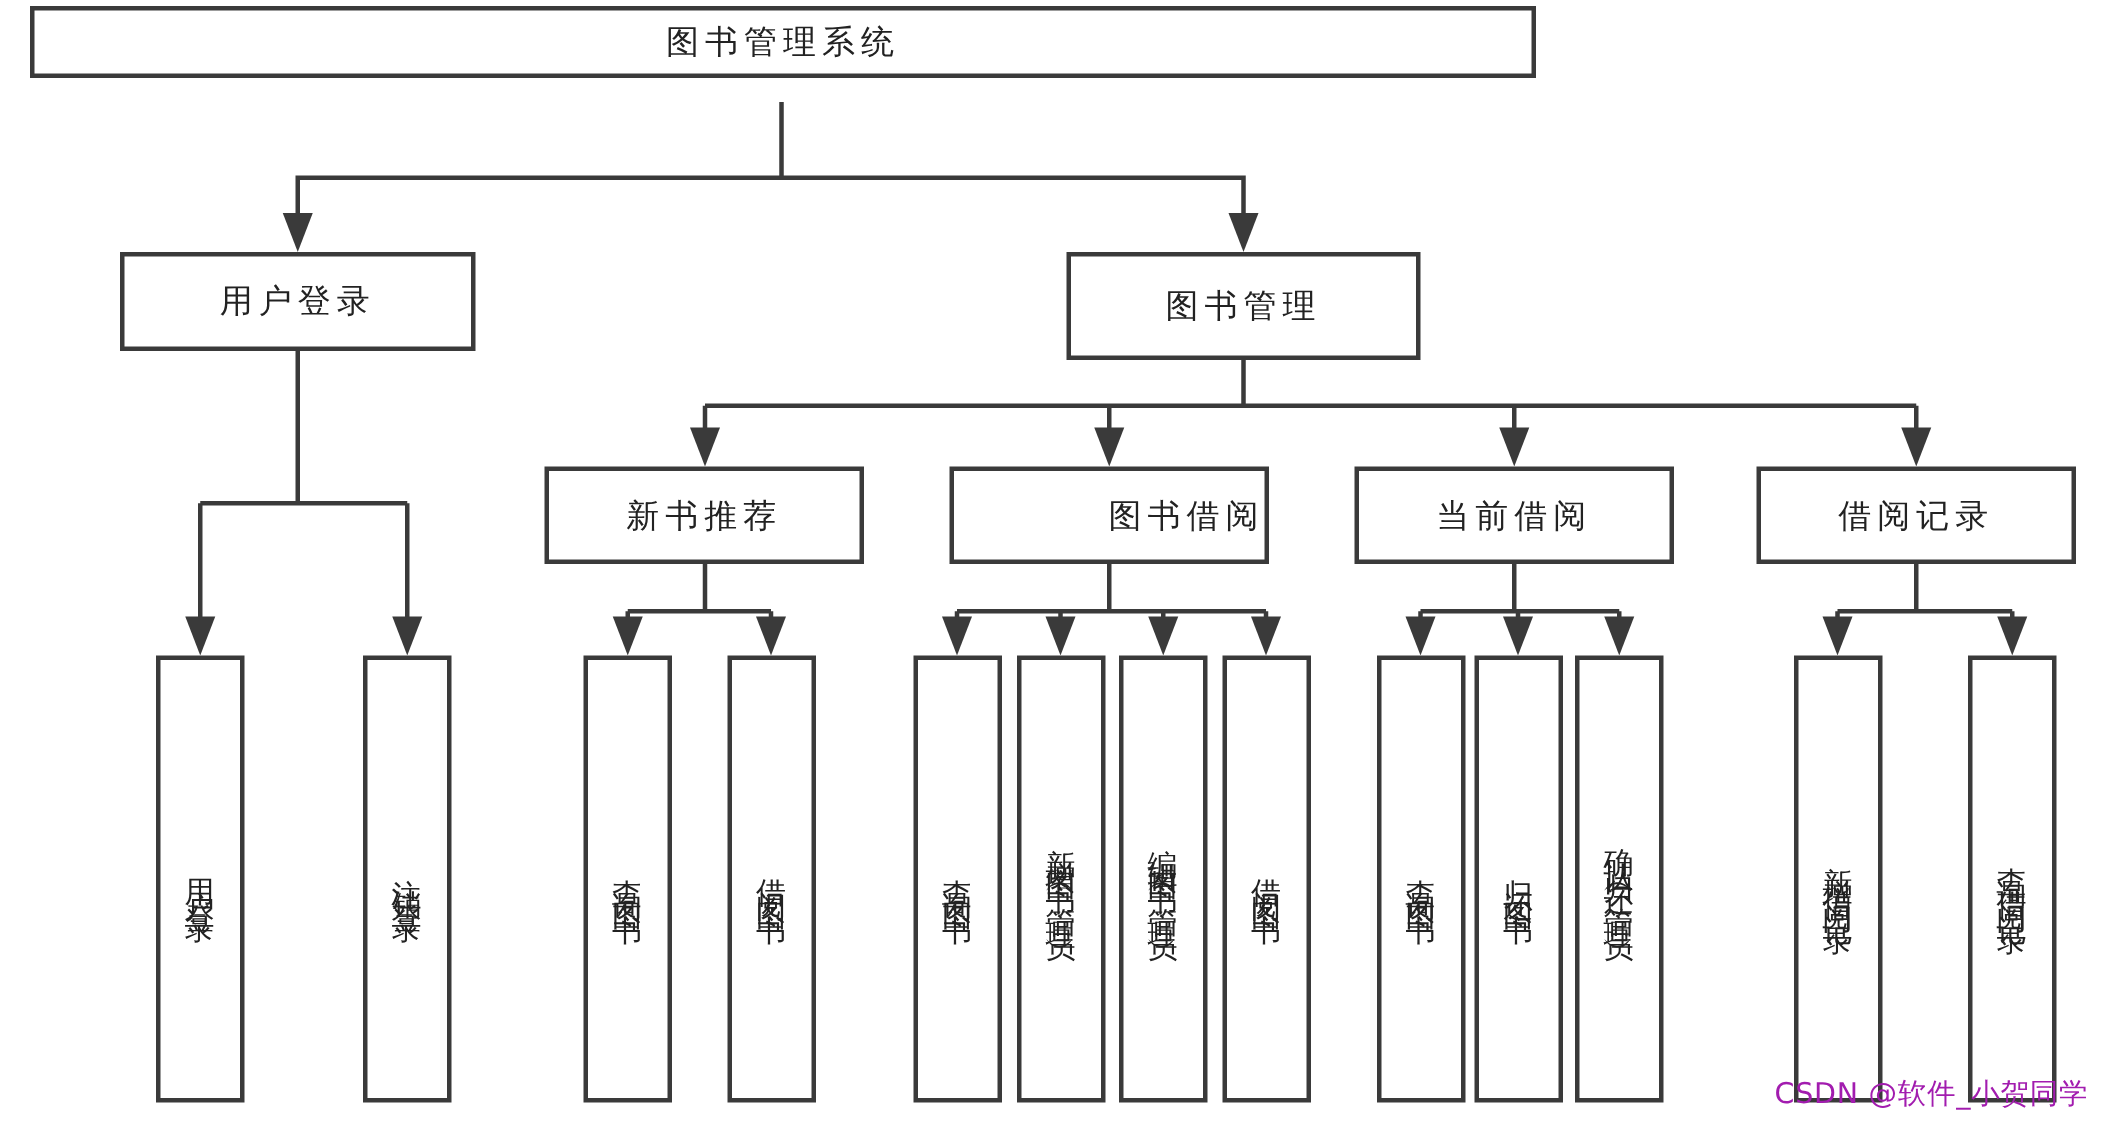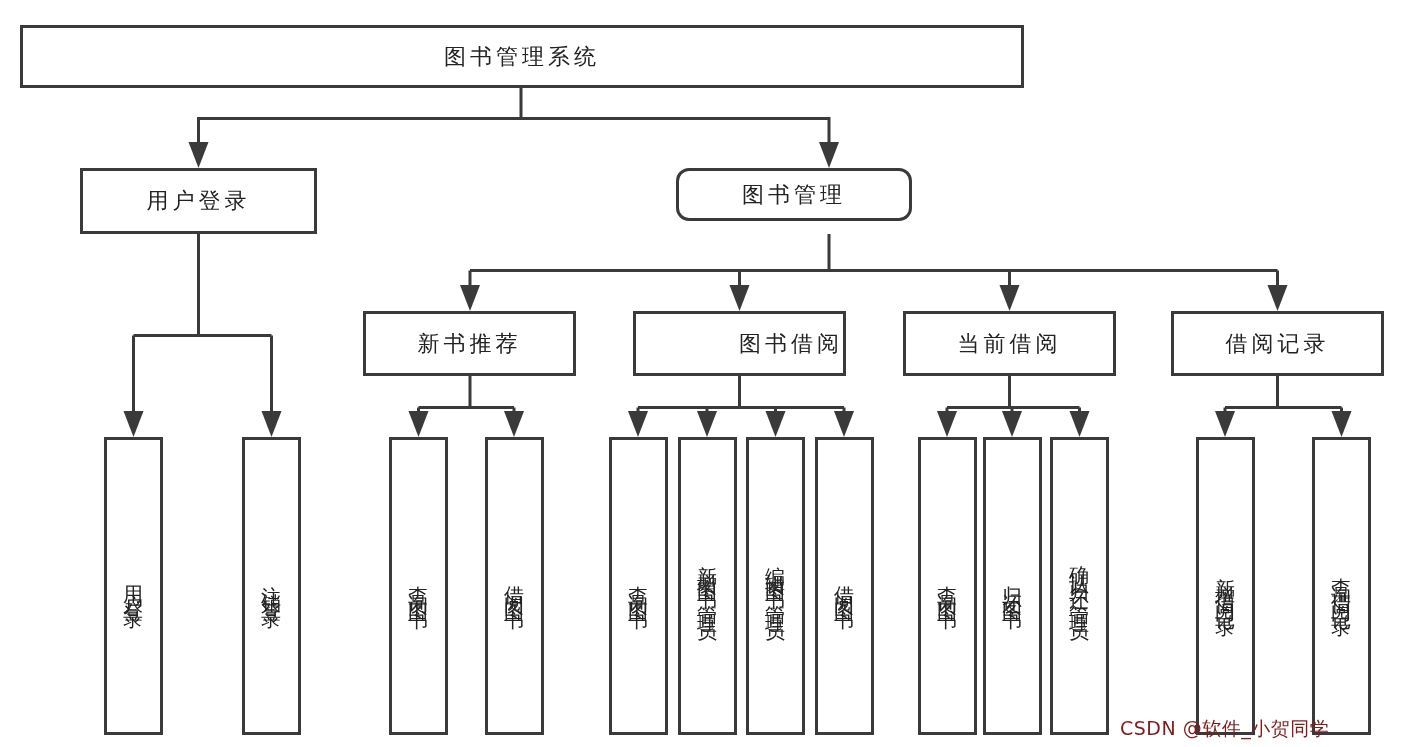--- a/index.html
+++ b/index.html
@@ -33,43 +33,43 @@
     letter-spacing: 4px;
     white-space: nowrap;
   }
   .vbox {
     writing-mode: vertical-rl;
     text-orientation: mixed;
     font-size: 20px;
     letter-spacing: 8px;
     line-height: 1;
   }
-  .root  { left: 20px;  top: 25px;  width: 1004px; height: 63px; font-family: Liberation Mono, monospace; }
+  .root  { left: 20px;  top: 4px;  width: 1004px; height: 48px; font-family: Liberation Mono, monospace; }
   .l2a   { left: 80px;  top: 168px; width: 237px;  height: 66px; }
-  .l2b   { left: 676px; top: 168px; width: 236px;  height: 53px; border-radius: 13px; }
+  .l2b   { left: 711px; top: 168px; width: 236px;  height: 72px; }
   .l3    { top: 311px;  width: 213px; height: 65px; }
   .l3a   { left: 363px; }
   .l3b   { left: 633px; justify-content: flex-end; }
   .l3c   { left: 903px; align-items: center; }
   .l3d   { left: 1171px; }
   .leaf  { top: 437px;  width: 59px; height: 298px; }
   .lf0  { left: 104px; }  .lf1  { left: 242px; }
   .lf2  { left: 389px; }  .lf3  { left: 485px; }
   .lf4  { left: 609px; }  .lf5  { left: 678px; }
   .lf6  { left: 746px; }  .lf7  { left: 815px; }
   .lf8  { left: 918px; }  .lf9  { left: 983px; }
   .lf10 { left: 1050px; }
   .lf11 { left: 1196px; } .lf12 { left: 1312px; }
   #watermark {
     position: absolute;
-    left: 1120px;
+    left: 1183px;
     top: 716px;
     font-size: 19px;
     letter-spacing: 0.5px;
-    color: #7f1d1d;
+    color: #a21caf;
     white-space: nowrap;
     z-index: 2;
   }
 </style>
 </head>
 <body>
 
 <div id="canvas">
 
   <svg id="connectors" viewBox="0 0 1405 747" xmlns="http://www.w3.org/2000/svg">

